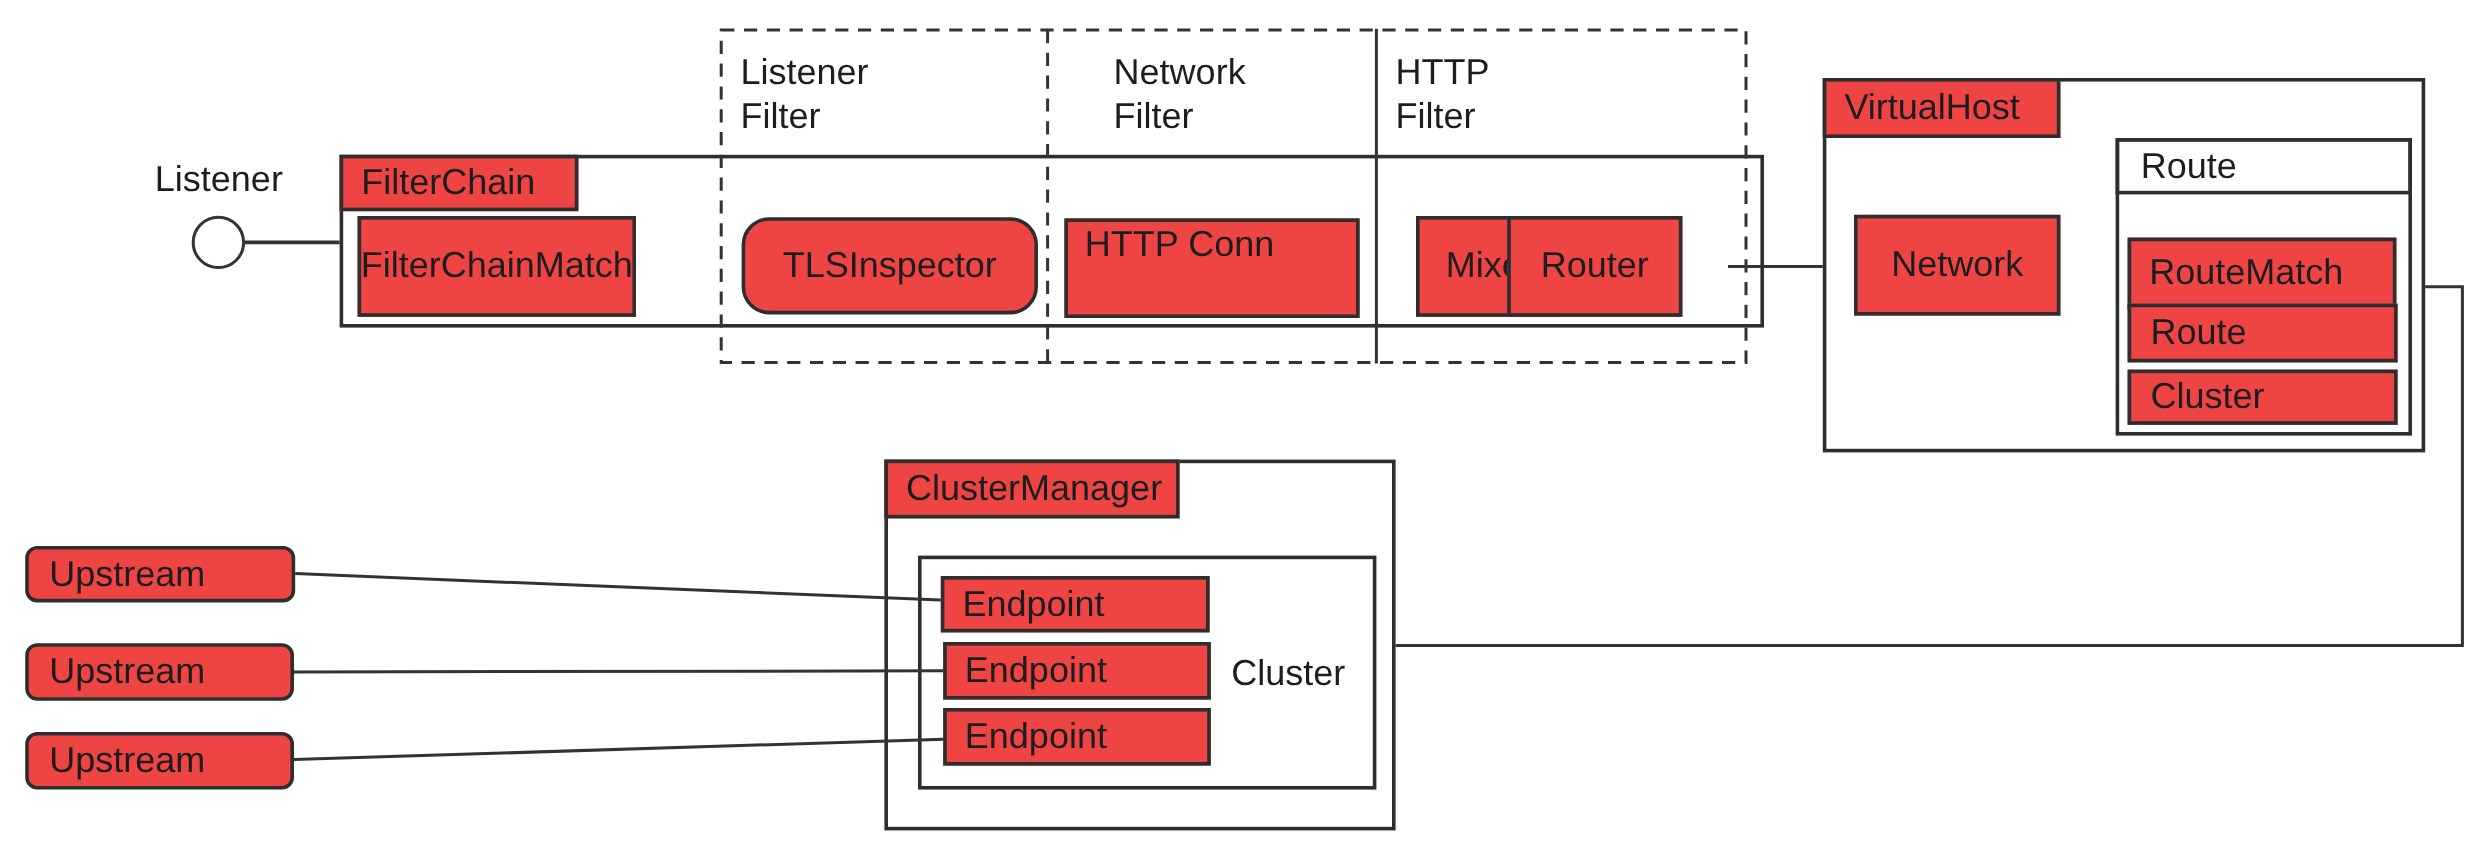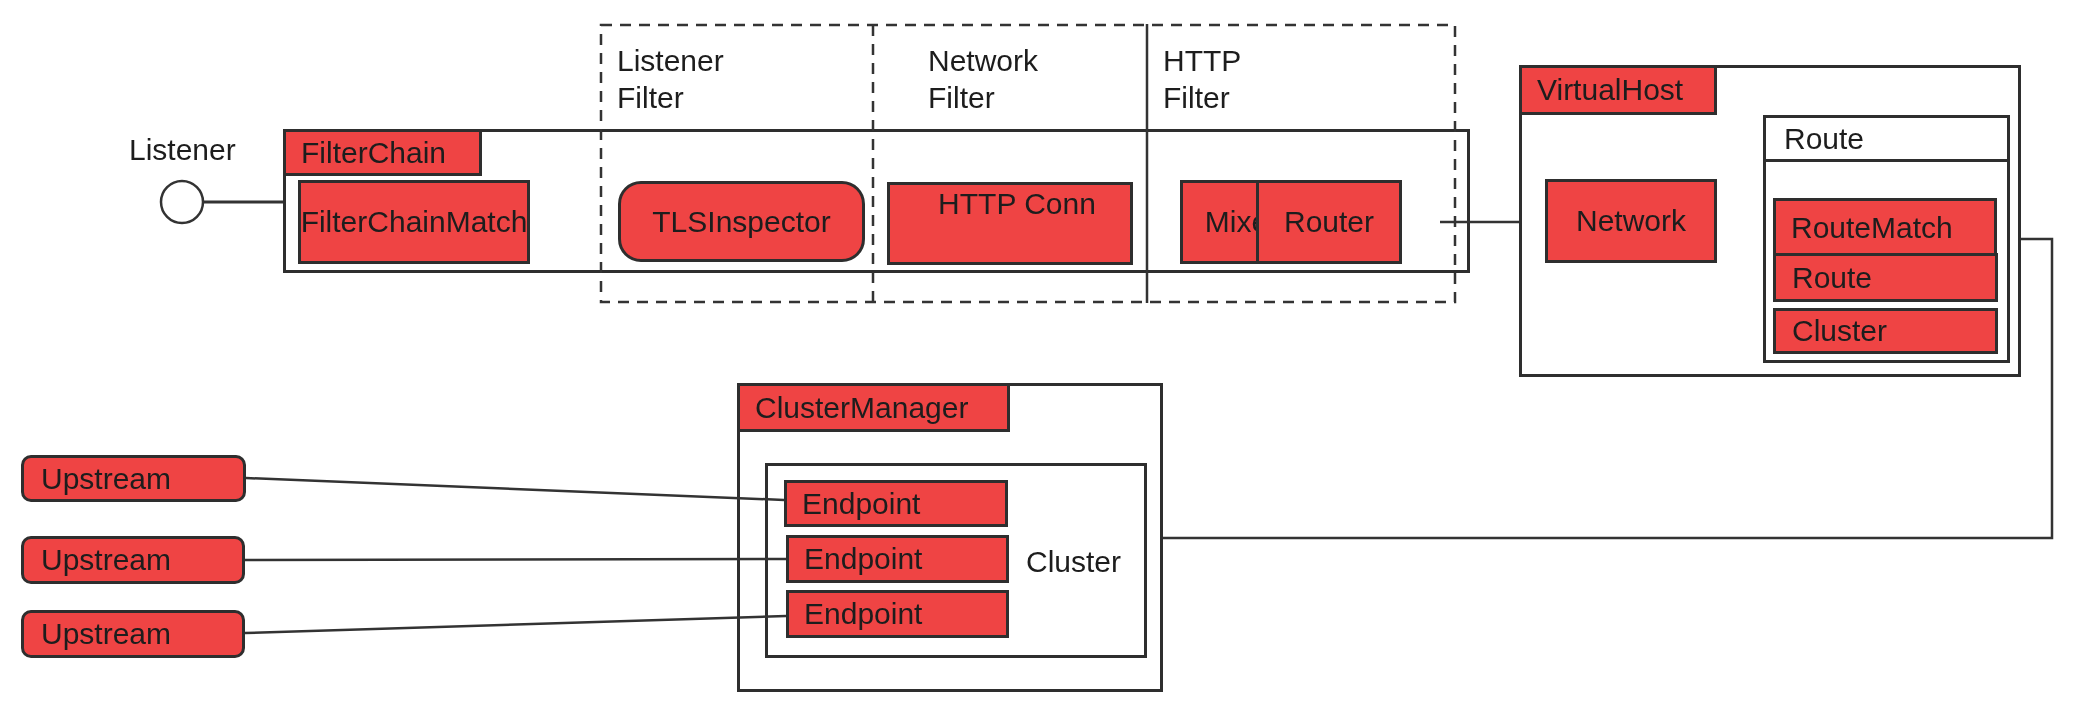--- a/index.html
+++ b/index.html
@@ -6,21 +6,21 @@
   html,body{margin:0;padding:0;background:#ffffff;}
   #canvas{
     position:relative;width:2074px;height:716px;background:#ffffff;overflow:hidden;
     font-family:"Liberation Sans",sans-serif;color:#1d1d1d;
   }
   .box{position:absolute;box-sizing:border-box;border:3px solid #2e2e2e;background:#ef4444;}
   .frame{background:transparent;}
   .lbl{font-size:30px;line-height:34px;white-space:nowrap;}
   .center{display:flex;align-items:center;justify-content:center;}
   .leftpad{display:flex;align-items:center;}
-  .twolines{display:flex;flex-direction:row;justify-content:center;}
+  .twolines{display:flex;flex-direction:column;}
   .twolines span{display:block;line-height:37px;}
   .region-title{position:absolute;font-size:30px;line-height:37px;}
   .region-title span{display:block;white-space:nowrap;}
   .freetext{position:absolute;font-size:30px;line-height:36px;white-space:nowrap;}
   .rounded{border-radius:10px;text-align:right;}
   #lines{position:absolute;left:0;top:0;width:2074px;height:716px;pointer-events:none;}
 </style>
 </head>
 <body>
 
@@ -82,21 +82,21 @@
     <span class="lbl">RouteMatch</span>
   </div>
   <div class="box leftpad" style="left:1773px;top:253px;width:225px;height:49px;padding-left:16px;">
     <span class="lbl">Route</span>
   </div>
   <div class="box leftpad" style="left:1773px;top:308px;width:225px;height:46px;padding-left:16px;">
     <span class="lbl">Cluster</span>
   </div>
 
   <div class="box frame" style="left:737px;top:383px;width:426px;height:309px;"></div>
-  <div class="box leftpad" style="left:737px;top:383px;width:273px;height:49px;padding-left:15px;">
+  <div class="box leftpad" style="left:737px;top:383px;width:246px;height:49px;padding-left:15px;">
     <span class="lbl">ClusterManager</span>
   </div>
   <div class="box frame" style="left:765px;top:463px;width:382px;height:195px;"></div>
   <div class="box leftpad" style="left:784px;top:480px;width:224px;height:47px;padding-left:15px;">
     <span class="lbl">Endpoint</span>
   </div>
   <div class="box leftpad" style="left:786px;top:535px;width:223px;height:48px;padding-left:15px;">
     <span class="lbl">Endpoint</span>
   </div>
   <div class="box leftpad" style="left:786px;top:590px;width:223px;height:48px;padding-left:15px;">

